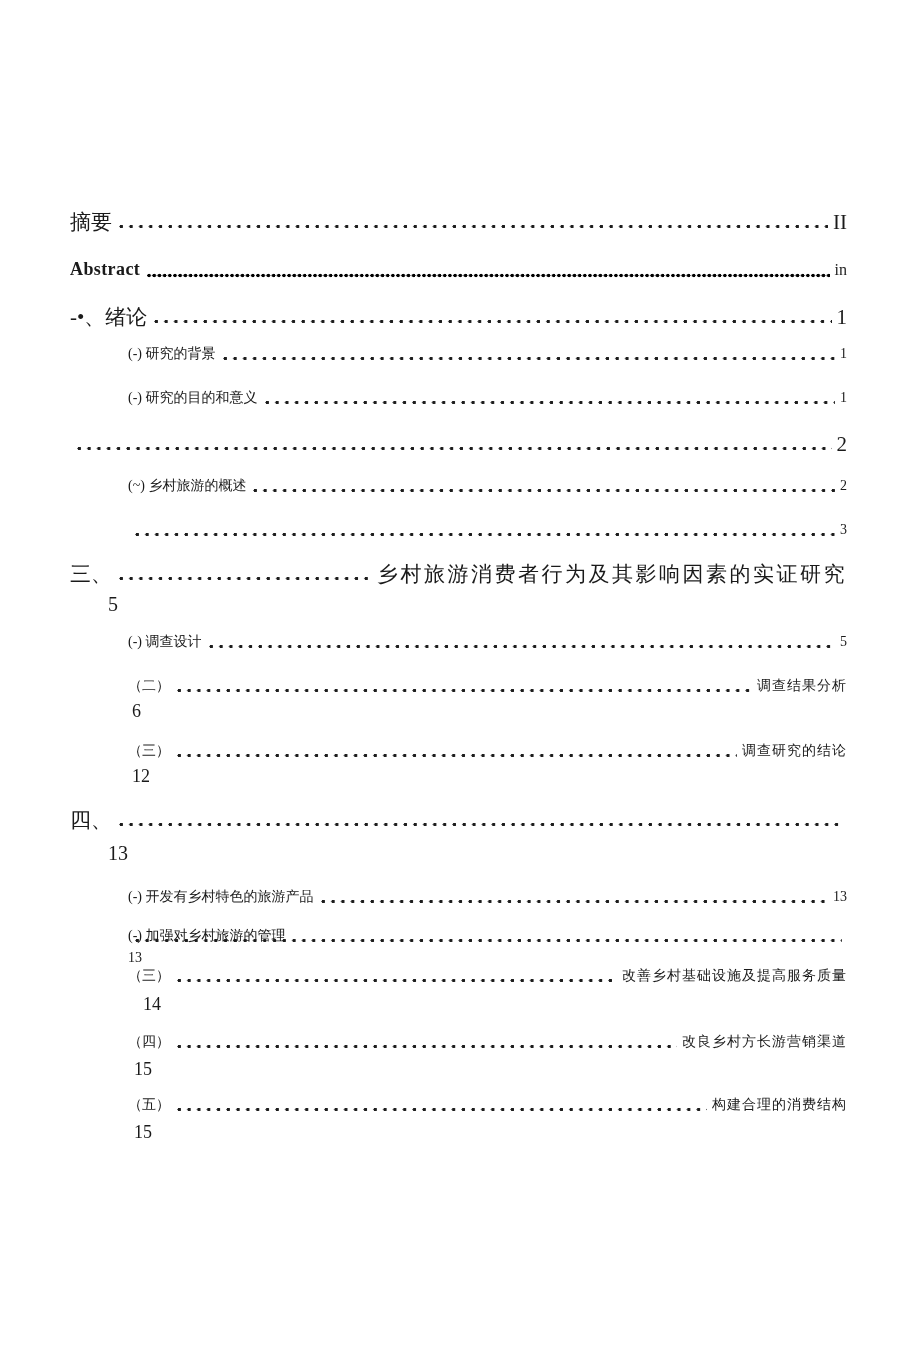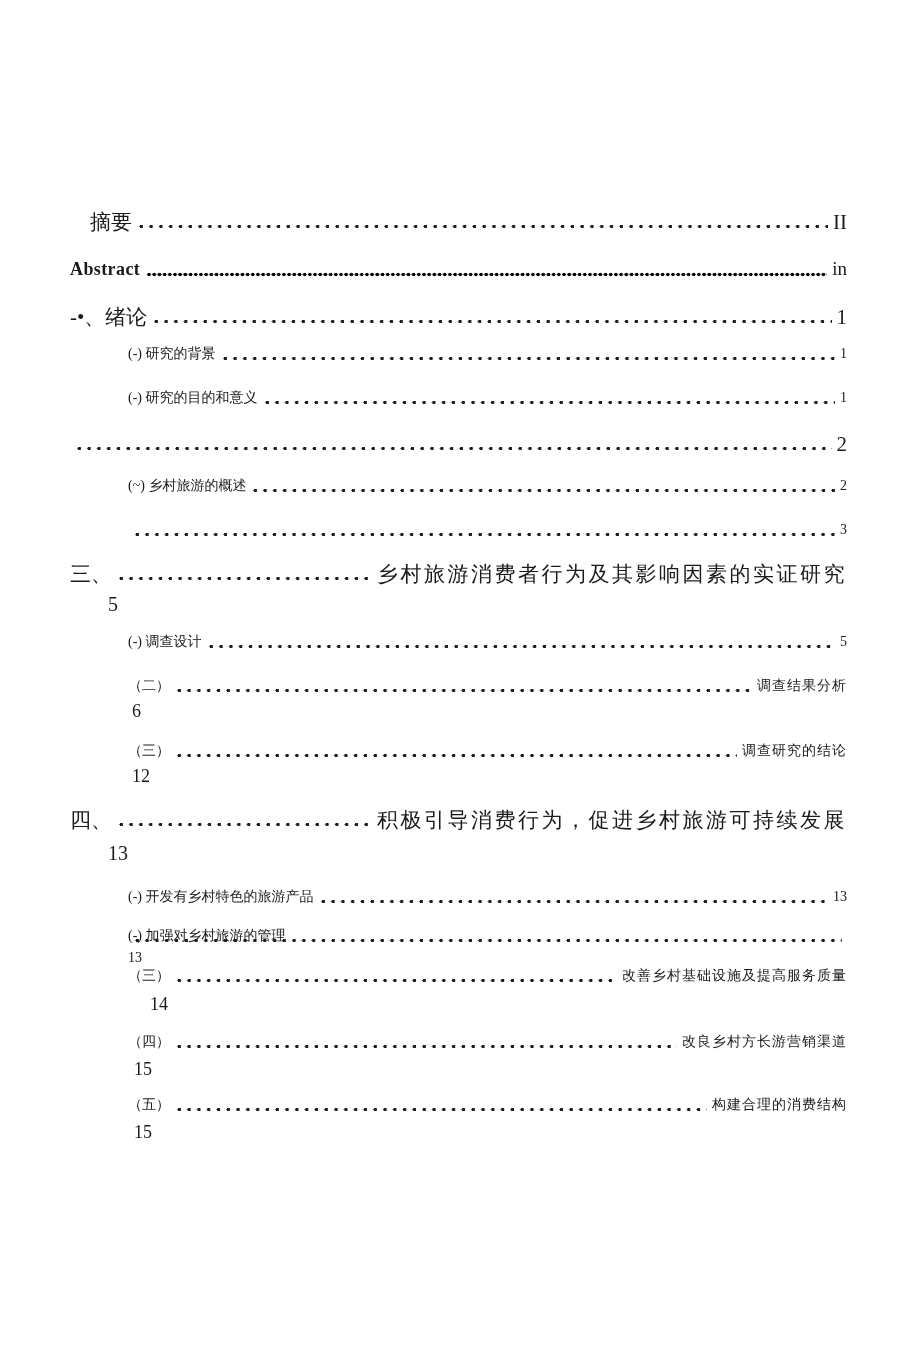--- a/index.html
+++ b/index.html
@@ -21,21 +21,21 @@
     display:flex;align-items:baseline;
   }
   .row.lv1{font-size:21px;line-height:26px;}
   .row.lv2{left:58px;font-size:14px;line-height:22px;}
   .label{white-space:pre;flex:0 0 auto;}
   .row.bold .label{font-weight:bold;letter-spacing:.4px;font-size:18px;}
   .rtext{white-space:pre;flex:0 0 auto;}
   .lv1 .rtext{letter-spacing:2.5px;text-align:right;}
   .lv2 .rtext{letter-spacing:1px;}
   .pagenum{white-space:pre;flex:0 0 auto;}
-  .row.bold .pagenum{font-size:19px;}
+  .row.bold .pagenum{font-size:16px;}
   .leader{
     flex:1 1 auto;align-self:stretch;
     position:relative;
     margin:0 3px 0 6px;min-width:18px;
   }
   .leader::after{
     content:"";
     position:absolute;left:1px;right:2px;bottom:6px;height:5px;
     background-image:radial-gradient(circle at 2.2px 2.5px,#1c1c1c 1.55px,transparent 2px);
     background-size:9.8px 5px;
@@ -48,21 +48,21 @@
     bottom:5px;
   }
   .cont{position:absolute;white-space:pre;}
   .cont.lv1{font-size:20px;}
   .cont.lv2{font-size:18px;}
 </style>
 </head>
 <body>
 
 <div class="toc" id="toc">
-    <div class="row lv1" style="top: 209px; margin-left: 20px;">
+    <div class="row lv1" style="top: 209px;">
       <span class="label">摘要</span>
       <span class="leader"></span>
       <span class="pagenum">II</span>
     </div>
     <div class="row lv1 dense bold" style="top: 256px;">
       <span class="label">Abstract</span>
       <span class="leader"></span>
       <span class="pagenum">in</span>
     </div>
     <div class="row lv1" style="top: 304px; justify-content: center;">
@@ -112,39 +112,38 @@
     <div class="cont lv2" style="top: 701px; left: 62px;">6</div>
     <div class="row lv2" style="top: 740px;">
       <span class="label">（三）</span>
       <span class="leader"></span>
       <span class="rtext">调查研究的结论</span>
     </div>
     <div class="cont lv2" style="top: 766px; left: 62px;">12</div>
     <div class="row lv1" style="top: 807px;">
       <span class="label">四、</span>
       <span class="leader"></span>
-      <span class="rtext">积极引导消费行为，促进乡村旅游可持续发展</span>
     </div>
     <div class="cont lv1" style="top: 842px; left: 38px;">13</div>
     <div class="row lv2" style="top: 886px;">
       <span class="label">(-) 开发有乡村特色的旅游产品</span>
       <span class="leader"></span>
       <span class="pagenum">13</span>
     </div>
     <div class="row lv2" style="top: 925px; flex-direction: column;">
       <span class="label">(-) 加强对乡村旅游的管理</span>
       <span class="leader"></span>
       <span class="pagenum">13</span>
     </div>
     <div class="row lv2" style="top: 965px;">
       <span class="label">（三）</span>
       <span class="leader"></span>
       <span class="rtext">改善乡村基础设施及提高服务质量</span>
     </div>
-    <div class="cont lv2" style="top: 994px; left: 80px;">14</div>
+    <div class="cont lv2" style="top: 994px; left: 73px;">14</div>
     <div class="row lv2" style="top: 1031px;">
       <span class="label">（四）</span>
       <span class="leader"></span>
       <span class="rtext">改良乡村方长游营销渠道</span>
     </div>
     <div class="cont lv2" style="top: 1059px; left: 64px;">15</div>
     <div class="row lv2" style="top: 1094px;">
       <span class="label">（五）</span>
       <span class="leader"></span>
       <span class="rtext">构建合理的消费结构</span>

